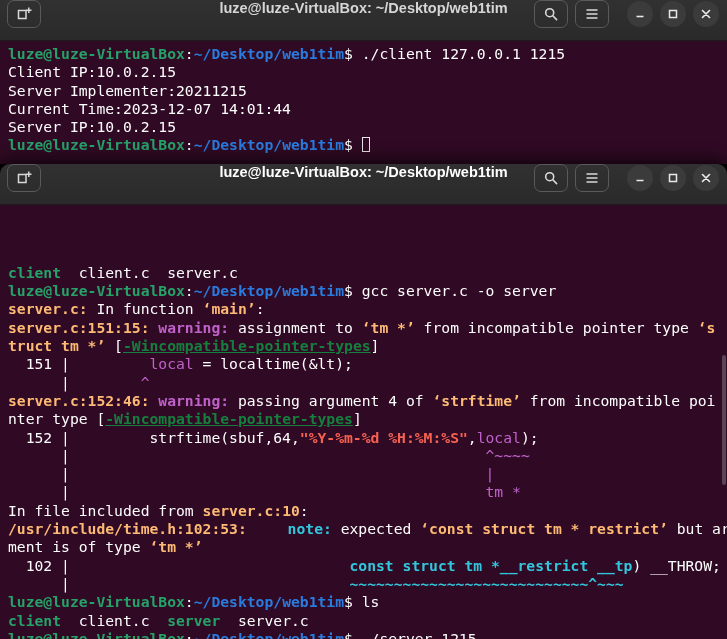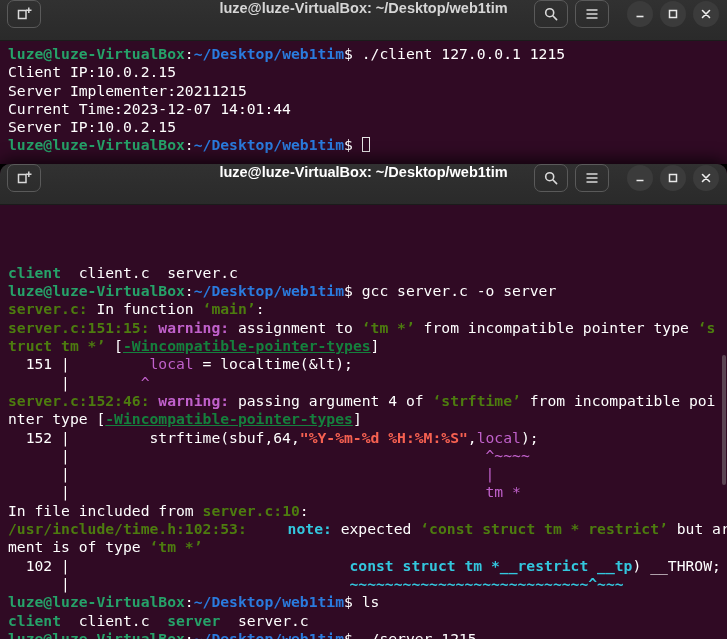--- a/index.html
+++ b/index.html
@@ -18,21 +18,21 @@
            display:flex;align-items:center;justify-content:center;padding:0;cursor:pointer;z-index:2;}
   .tb-left{margin-left:7px;}
   .tb-right{margin-left:auto;margin-right:8px;display:flex;align-items:center;gap:7px;z-index:2;}
   .tb-right .gap{width:4px;}
   .term{background:#300a24;padding:4px 14px 0 8px;white-space:pre;overflow:hidden;
         font-family:"DejaVu Sans Mono",monospace;font-size:14.7px;line-height:18.3px;color:#ffffff;}
   #win-top .term{height:119px;}
   #win-bottom .term{height:430px;position:relative;}
   .tline{height:18.3px;}
   .sg-w{color:#ffffff;}
-  .sg-bw{color:#4d7c0f;font-weight:bold;}
+  .sg-bw{color:#fdba74;font-weight:bold;}
   .sg-g{color:#26a269;font-weight:bold;}
   .sg-b{color:#2a7bde;font-weight:bold;}
   .sg-m{color:#c061cb;font-weight:bold;text-align:right;}
   .sg-ml{color:#15803d;font-weight:bold;text-decoration:underline;}
   .sg-pu{color:#c061cb;}
   .sg-c{color:#33c7de;font-weight:bold;margin-left:32px;}
   .sg-r{color:#f66151;font-weight:bold;}
   .cursor-hollow{display:inline-block;width:8px;height:15px;border:1.5px solid #e6e6e6;
                  vertical-align:-2px;box-sizing:border-box;}
   .scroll-thumb{position:absolute;right:1px;top:150px;width:4px;height:130px;background:#6e5c68;

